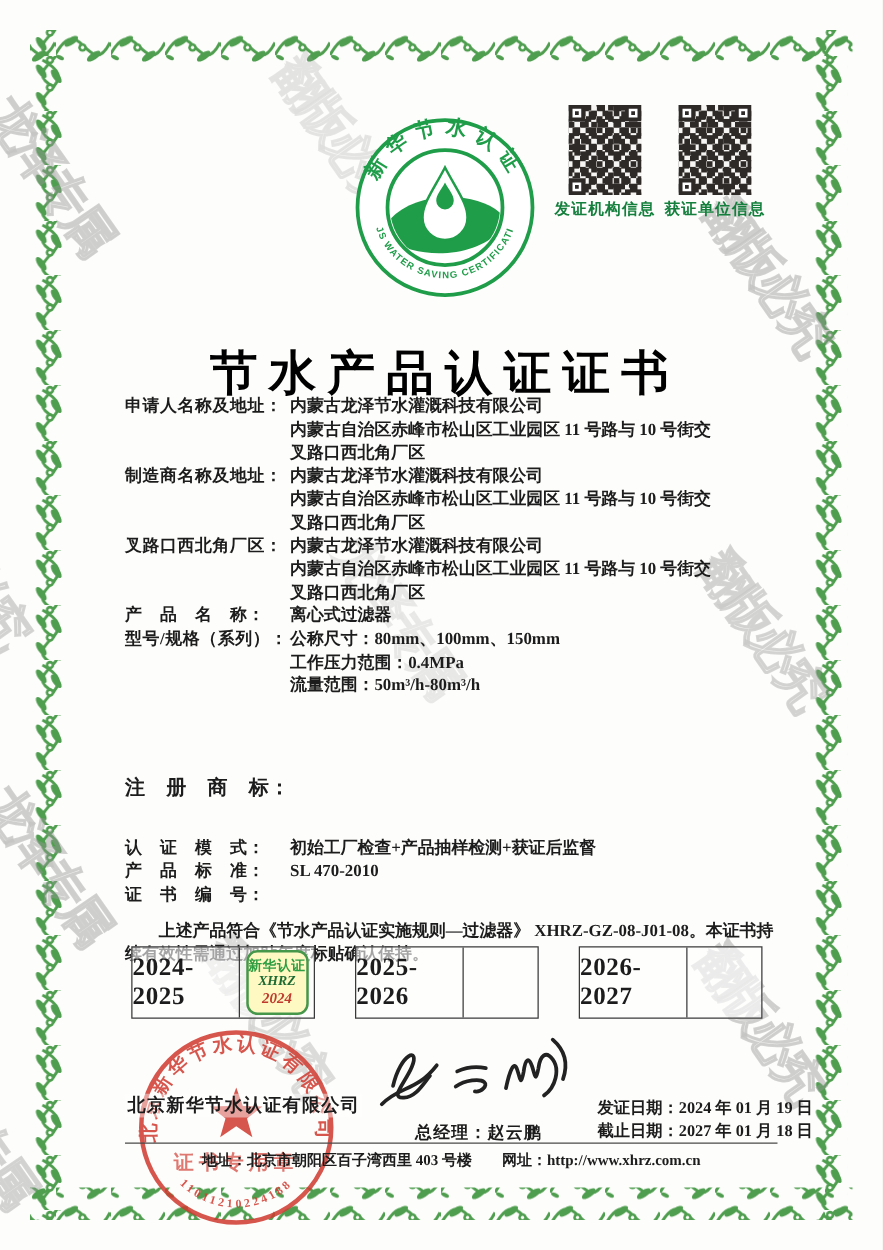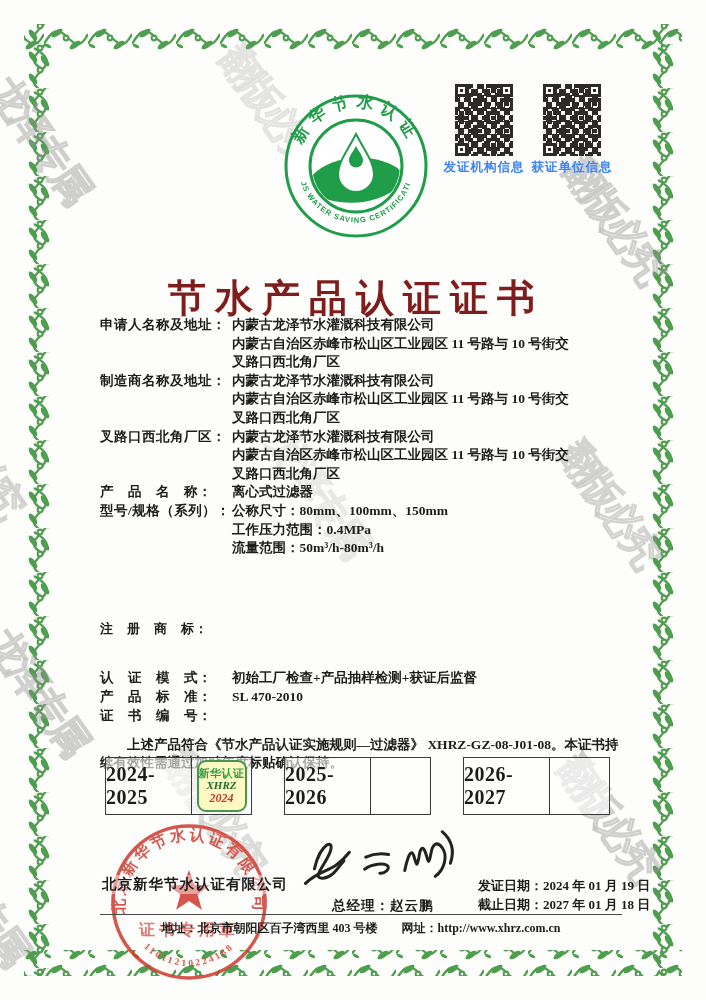--- a/index.html
+++ b/index.html
@@ -28,31 +28,31 @@
   
   .qr{position:absolute;top:84px;width:58px;height:72px;background:
       repeating-conic-gradient(from 0deg,#2e2a28 0% 25%,transparent 0% 50%) 0 0/9px 9px,
       repeating-conic-gradient(from 90deg,#2e2a28 0% 25%,transparent 0% 50%) 3px 5px/13px 13px,
       #f7f5f3;}
   .qr1{left:455px}.qr2{left:543px}
   .fd{position:absolute;width:13px;height:13px;border:3px solid #2e2a28;background:#fff;box-sizing:border-box;}
   .fd-tl{left:0;top:0}.fd-tr{right:0;top:0}.fd-bl{left:0;bottom:0}
   .fd i{position:absolute;left:2px;top:2px;width:3px;height:3px;background:#2e2a28;display:block;}
   .qrcap{position:absolute;top:159px;width:92px;text-align:center;font-size:12.5px;font-weight:700;
-         color:#3b82f6;letter-spacing:1px;}
+         color:#15803d;letter-spacing:1px;}
   .cap1{left:438px}.cap2{left:526px}
   
   .title{position:absolute;left:0;top:248px;width:706px;text-align:center;font-size:38px;
-         font-weight:700;letter-spacing:9px;padding-left:6px;box-sizing:border-box;color:#7f1d1d;}
+         font-weight:700;letter-spacing:9px;padding-left:6px;box-sizing:border-box;color:#000000;}
   
   .fields{position:absolute;left:100px;top:316px;width:524px;font-size:13.5px;font-weight:700;line-height:18.6px;}
   .frow{display:flex;align-items:flex-start;}
   .flabel{width:132px;flex:none;letter-spacing:.5px;}
   .fvalue{flex:1;}
-  .tmrow{position:absolute;left:100px;top:620px;font-size:13px;font-weight:700;}
+  .tmrow{position:absolute;left:100px;top:620px;font-size:16px;font-weight:700;}
   .certs{position:absolute;left:100px;top:668px;width:524px;font-size:13.5px;font-weight:700;line-height:19px;}
   .statement{position:absolute;left:100px;top:722px;width:526px;font-size:13.5px;font-weight:700;
              line-height:18.5px;text-indent:2em;}
   
   .yearrow{position:absolute;left:105px;top:757px;display:flex;}
   .ybox{display:flex;height:56px;border:1.5px solid #3a3a3a;background:rgba(255,255,255,.6);}
   .ybox+.ybox{margin-left:32px;}
   .ycell{width:85px;display:flex;align-items:center;justify-content:center;
          font-size:20px;font-weight:700;letter-spacing:.5px;}
   .scell{width:59px;border-left:1.5px solid #3a3a3a;display:flex;align-items:center;justify-content:center;}

